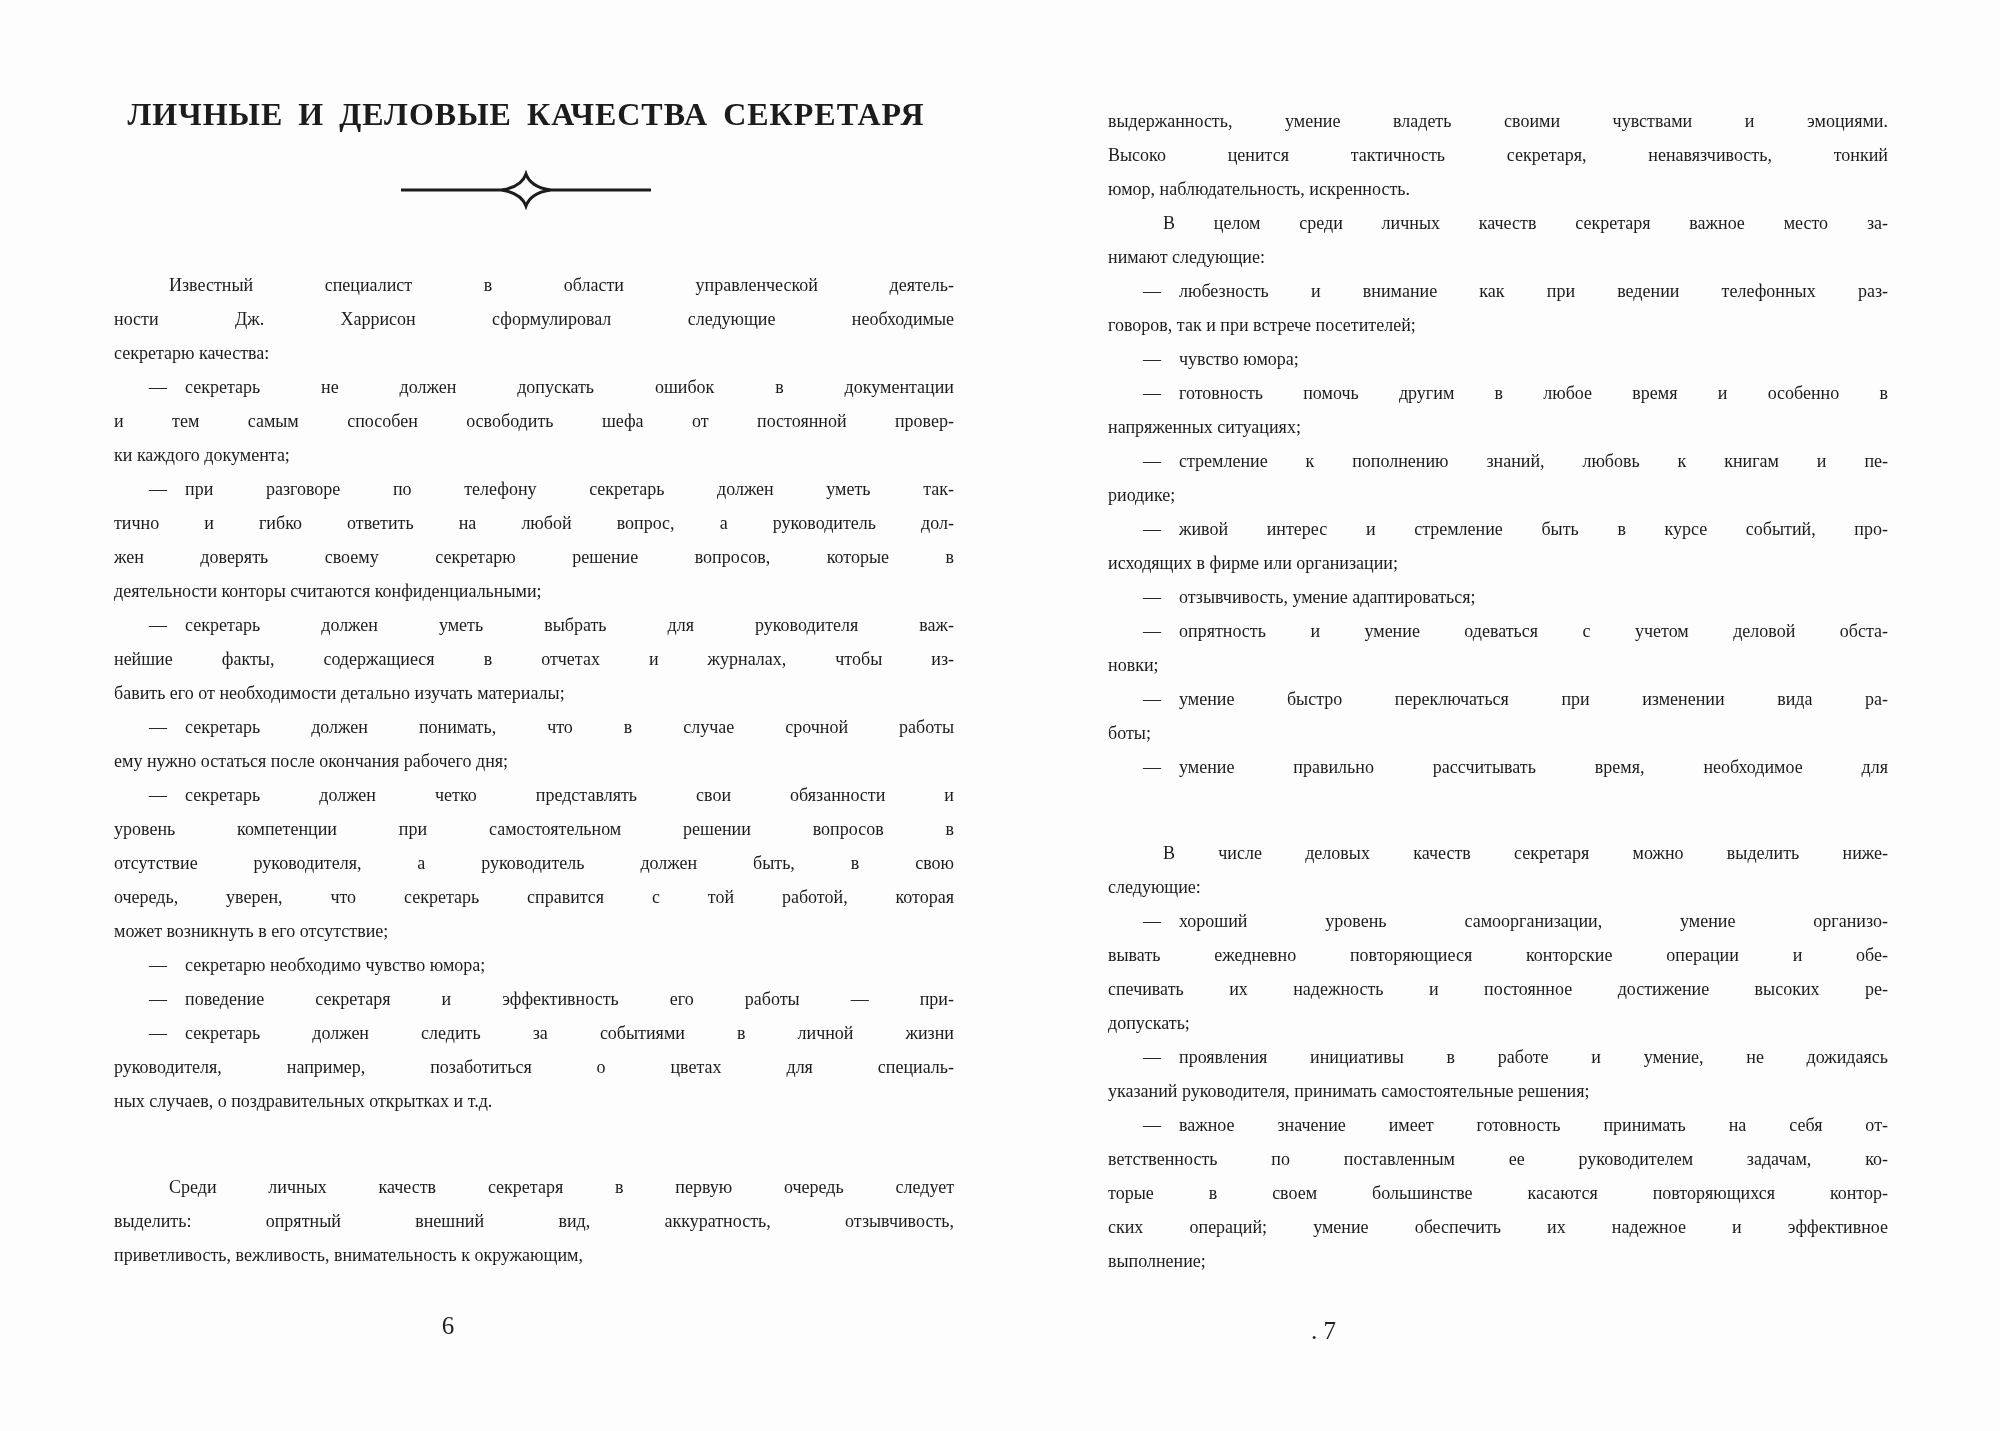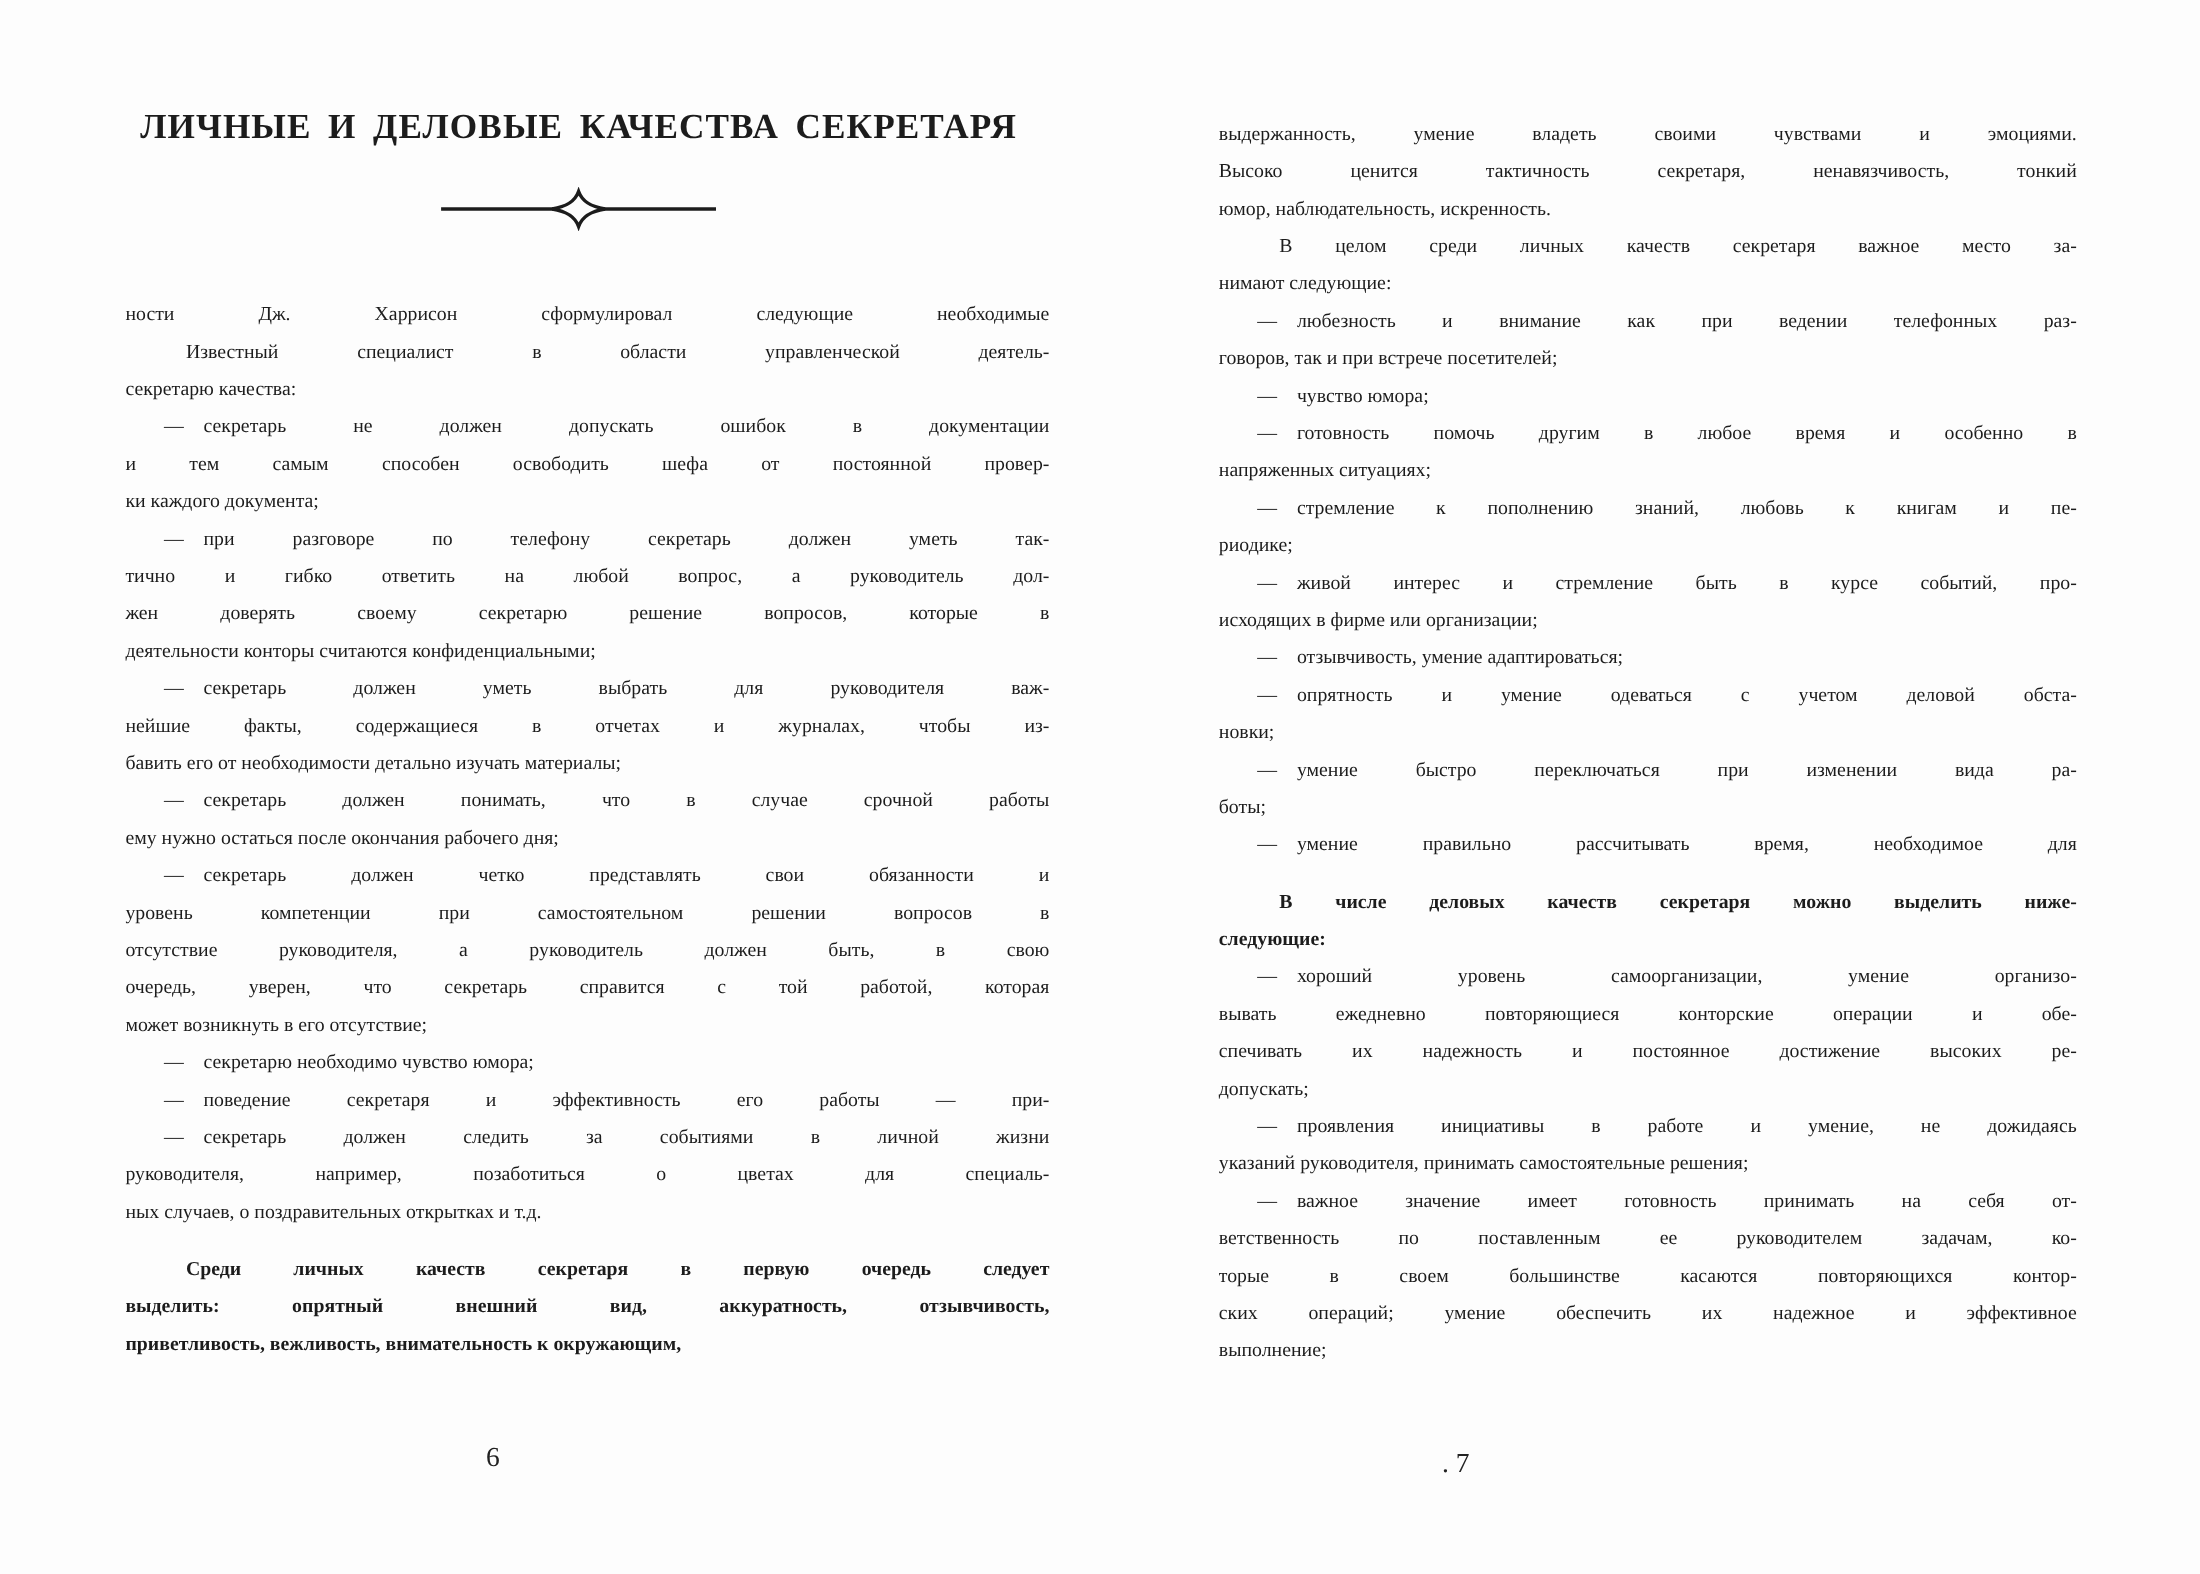--- a/index.html
+++ b/index.html
@@ -49,21 +49,21 @@
     position: absolute;
     left: 16px;
     right: 0;
     font-size: 18px;
     line-height: 34px;
   }
   .page-left  .page-body { top: 268px; }
   .page-right .page-body { top: 104px; }
 
   .paragraph { margin: 0; }
-  .paragraph.space-before { margin-top: 18px; font-weight: bold; }
+  .paragraph.space-before { margin-top: 52px; }
 
   .line {
     text-align: justify;
     text-align-last: justify;
   }
   .line.last { text-align-last: auto; }
   .paragraph.indented     .line.first { text-indent: 55px; }
   .paragraph.dash         .line.first { text-indent: 35px; }
   .paragraph.continuation .line.first { text-indent: 0; }
 
@@ -89,22 +89,22 @@
     <h1 class="chapter-title">ЛИЧНЫЕ И ДЕЛОВЫЕ КАЧЕСТВА СЕКРЕТАРЯ</h1>
     <div class="divider">
       <svg width="250" height="40" viewBox="0 0 250 40">
         <line x1="0" y1="20" x2="106" y2="20" stroke="#1c1c1c" stroke-width="3"></line>
         <line x1="144" y1="20" x2="250" y2="20" stroke="#1c1c1c" stroke-width="3"></line>
         <path d="M125 4 C128.5 14 137 18 149 20 C137 22 128.5 26 125 36 C121.5 26 113 22 101 20 C113 18 121.5 14 125 4 Z" fill="#fdfdfd" stroke="#1c1c1c" stroke-width="3"></path>
       </svg>
     </div>
     <div class="page-body">
         <div class="paragraph indented">
+          <div class="line first">Известный специалист в области управленческой деятель-</div>
           <div class="line">ности Дж. Харрисон сформулировал следующие необходимые</div>
-          <div class="line first">Известный специалист в области управленческой деятель-</div>
           <div class="line last">секретарю качества:</div>
         </div>
         <div class="paragraph dash">
           <div class="line first"><span class="dash">—</span><span class="dash-gap"></span>секретарь не должен допускать ошибок в документации</div>
           <div class="line">и тем самым способен освободить шефа от постоянной провер-</div>
           <div class="line last">ки каждого документа;</div>
         </div>
         <div class="paragraph dash">
           <div class="line first"><span class="dash">—</span><span class="dash-gap"></span>при разговоре по телефону секретарь должен уметь так-</div>
           <div class="line">тично и гибко ответить на любой вопрос, а руководитель дол-</div>

